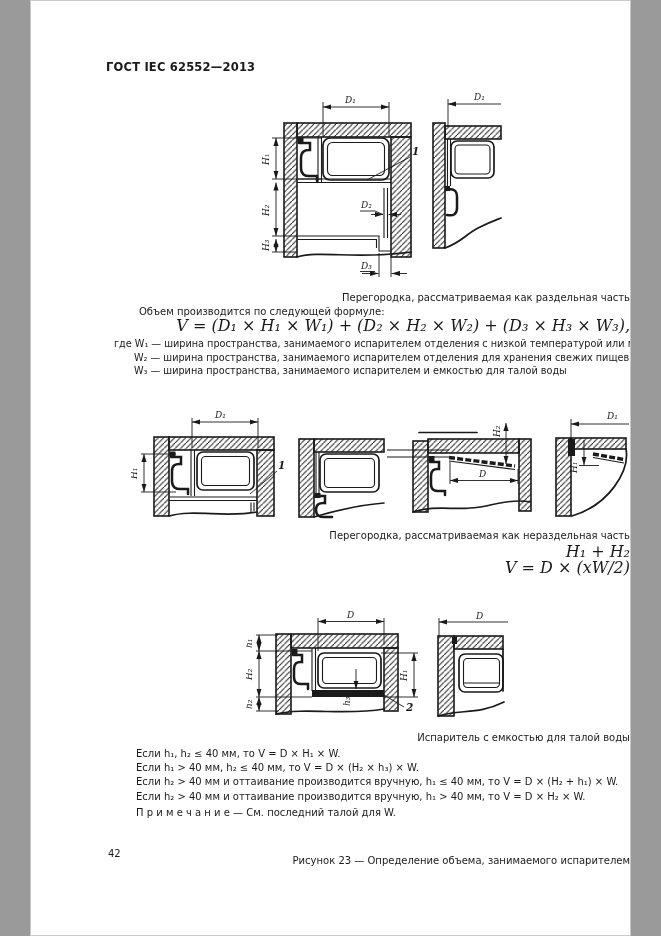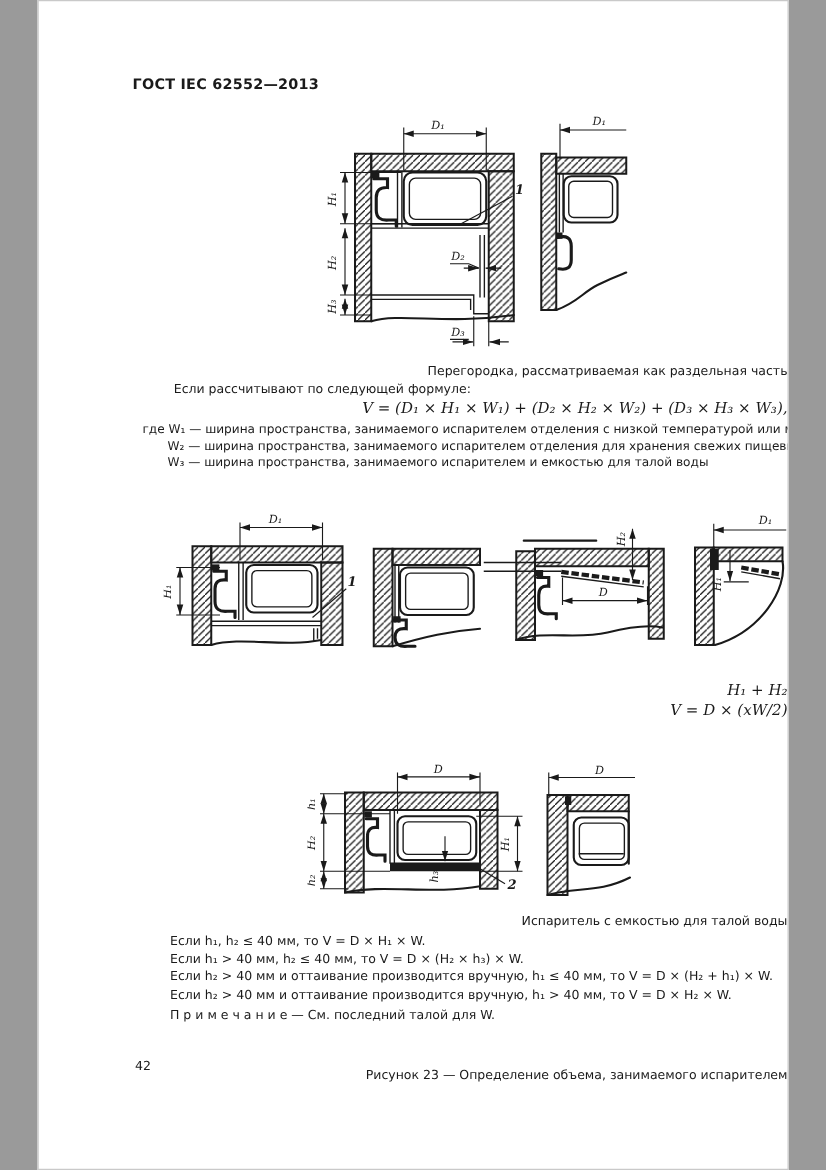--- a/index.html
+++ b/index.html
@@ -2,21 +2,21 @@
 <html><head>
 <meta charset="utf-8">
 <style>
   html,body{margin:0;padding:0;background:#9a9a9a;}
   .page{position:relative;width:601px;height:936px;background:#fff;margin:0 auto;
         font-family:"DejaVu Sans","Liberation Sans",sans-serif;color:#1a1a1a;
         border:1px solid #c9c9c9;box-sizing:border-box;overflow:hidden;}
   .t{position:absolute;white-space:nowrap;font-size:10px;line-height:12px;color:#1a1a1a;}
   .hdr{left:75px;top:60px;font-weight:bold;font-size:11.5px;letter-spacing:.2px;}
   .caption{left:24px;right:0;text-align:right;}
-  .formula{font-family:"DejaVu Serif","Liberation Serif",serif;font-style:italic;font-size:12px;}
+  .formula{font-family:"DejaVu Serif","Liberation Serif",serif;font-style:italic;font-size:16px;}
   .where{position:absolute;left:83px;top:336px;font-size:9.7px;line-height:13.5px;}
   .where div{white-space:nowrap;}
   .where .w2{padding-left:20px;}
   .conds{position:absolute;left:105px;top:746px;font-size:10px;line-height:14.2px;}
   .conds div{white-space:nowrap;}
   .fig{position:absolute;}
   .wall{stroke:#1a1a1a;stroke-width:1.6;}
   .out{stroke:#1a1a1a;stroke-width:1.7;fill:none;stroke-linecap:round;}
   .in{stroke:#1a1a1a;stroke-width:1.1;fill:none;}
   .thk{stroke:#1a1a1a;stroke-width:2.5;fill:none;stroke-linecap:round;}
@@ -88,21 +88,21 @@
       <path class="thk" d="M187,99 Q198,96 198,106 L198,117 Q198,126 188,124"></path>
       <rect x="186" y="95" width="5" height="5" fill="#1a1a1a"></rect>
       <path class="out" d="M186,157 C203,151 207,143 219,137 C231,131 237,129 242,127"></path>
       <path class="dim" d="M189,8 V36"></path>
       <line class="dim" x1="189" y1="13" x2="242" y2="13" marker-start="url(#aS1)"></line>
       <text class="lbl" x="215" y="9">D₁</text>
     </g>
   </svg>
 
   <div class="t caption" style="top:291px">Перегородка, рассматриваемая как раздельная часть</div>
-  <div class="t" style="left:108px;top:305px">Если рассчитывают по следующей формуле:</div>
+  <div class="t" style="left:108px;top:305px">Объем производится по следующей формуле:</div>
   <div class="t caption formula" style="top:319px">V = (D₁ × H₁ × W₁) + (D₂ × H₂ × W₂) + (D₃ × H₃ × W₃),</div>
   <div class="where">
     <div>где W₁ — ширина пространства, занимаемого испарителем отделения с низкой температурой или морозильником;</div>
     <div class="w2">W₂ — ширина пространства, занимаемого испарителем отделения для хранения свежих пищевых продуктов;</div>
     <div class="w2">W₃ — ширина пространства, занимаемого испарителем и емкостью для талой воды</div>
   </div>
 
   <svg class="fig" style="left:100px;top:398px" width="560" height="132" viewBox="0 0 560 132">
     <defs>
       <pattern id="hz2" width="5.5" height="5.5" patternUnits="userSpaceOnUse">
@@ -172,20 +172,21 @@
       <line class="dim" x1="453" y1="41" x2="453" y2="66" marker-end="url(#aE2)"></line>
       <path class="dim" d="M448,66.5 H468"></path>
       <text class="lbl" transform="rotate(-90 446 74)" x="446" y="74">H₁</text>
       <path class="dim" d="M440,20 V41"></path>
       <line class="dim" x1="440" y1="25" x2="498" y2="25" marker-start="url(#aS2)"></line>
       <text class="lbl" x="476" y="20">D₁</text>
       <path class="out" d="M495,50 C499,72 478,106 441,117"></path>
     </g>
   </svg>
 
+  <div class="t caption" style="top:529px">Перегородка, рассматриваемая как нераздельная часть</div>
   <div class="t caption formula" style="top:545px">H₁ + H₂</div>
   <div class="t caption formula" style="top:561px">V = D × (xW/2)</div>
 
   <svg class="fig" style="left:215px;top:610px" width="280" height="120" viewBox="0 0 280 120">
     <defs>
       <pattern id="hz3" width="5.5" height="5.5" patternUnits="userSpaceOnUse">
         <path d="M-1,6.5 L6.5,-1" stroke="#1a1a1a" stroke-width="1"></path>
       </pattern>
       <marker id="aS3" markerWidth="9" markerHeight="6" refX="0.5" refY="3" orient="auto" markerUnits="userSpaceOnUse">
           <path d="M8.5,0.4 L0.5,3 L8.5,5.6 z" fill="#1a1a1a"></path>

